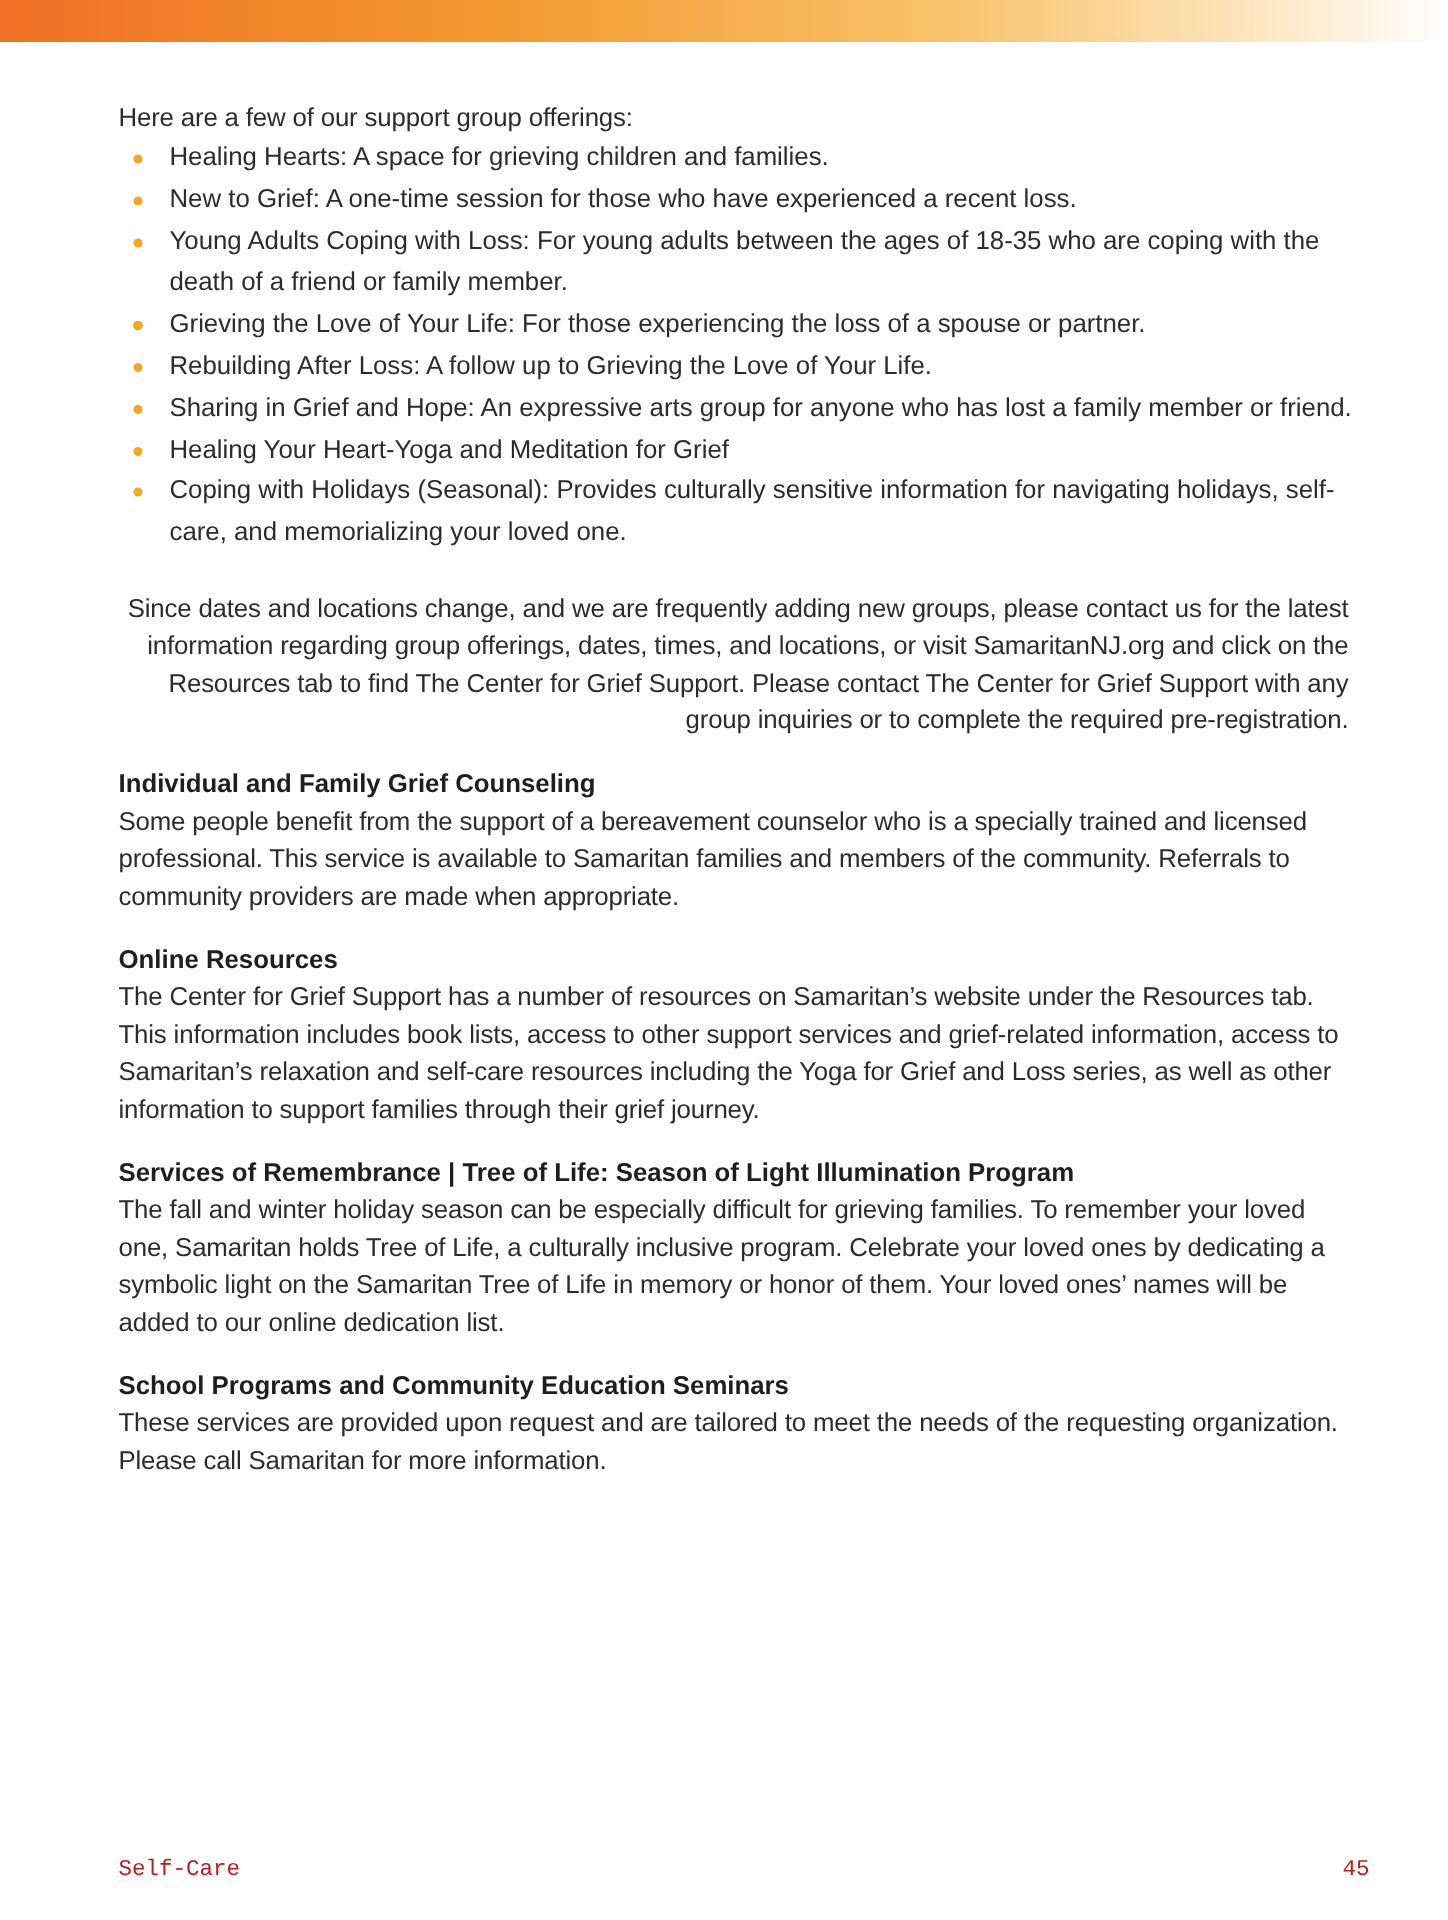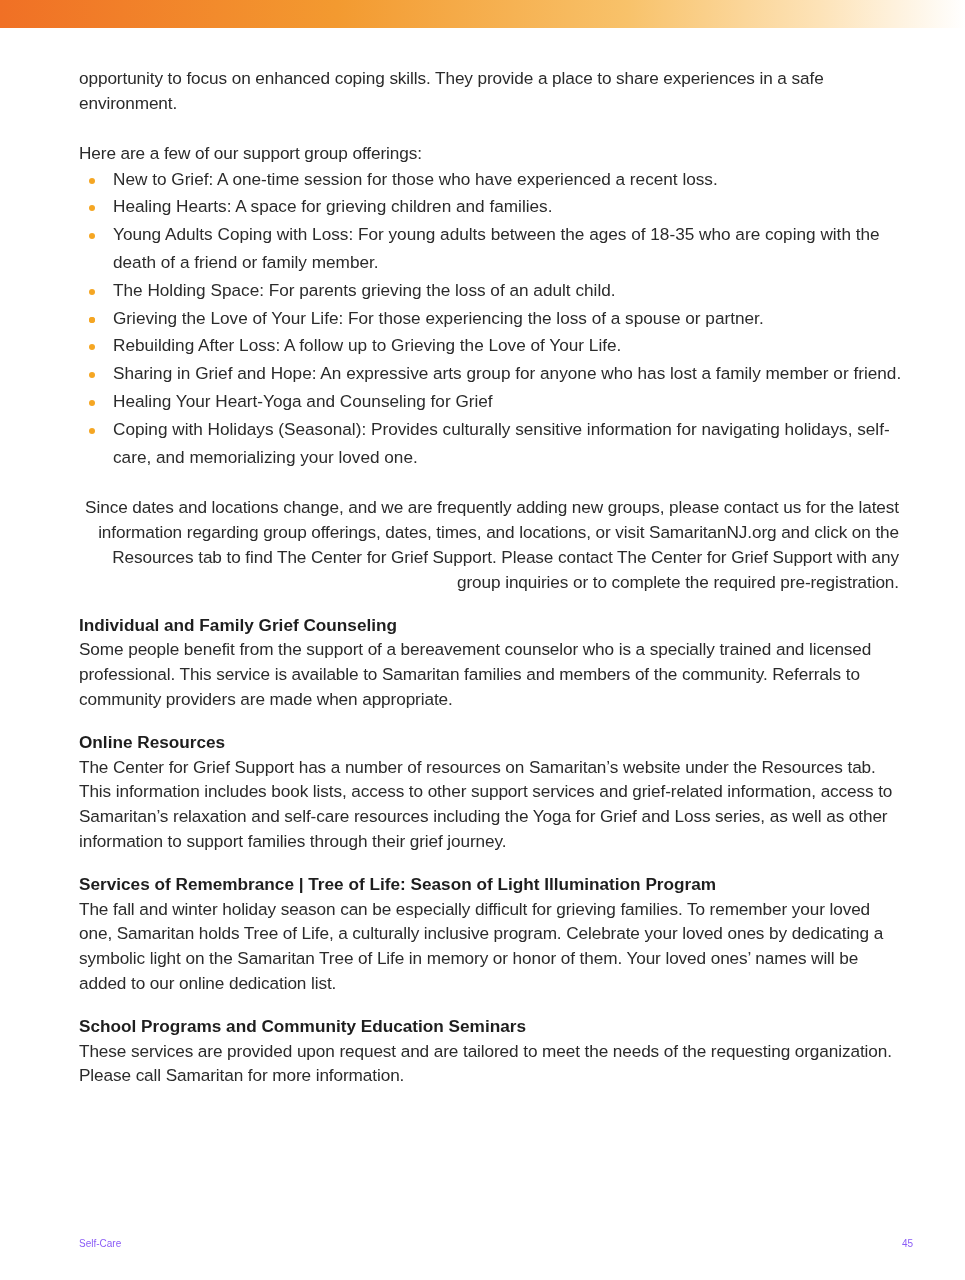--- a/index.html
+++ b/index.html
@@ -18,44 +18,43 @@
     ul { list-style: none; margin: 1px 0 0 0; padding: 0 0 0 34px; width: 790px; }
     li { position: relative; font-size: 17.2px; line-height: 27.8px; }
     li .bullet {
       position: absolute; left: -24px; top: 12px; width: 6px; height: 6px; border-radius: 50%;
       background: #f5a623;
     }
     .block { margin-top: 24px; text-align: right; }
     .section { margin-top: 18px; }
     .section h3 { margin: 0; font-size: 17.2px; line-height: 24.8px; font-weight: bold; color: #1e1e1e; }
     .footer-left, .footer-right {
-      position: absolute; top: 1238px; font-size: 10px; color: #8b5cf6;
+      position: absolute; top: 1238px; font-size: 15px; color: #b91c1c; font-family: Liberation Mono, monospace;
     }
     .footer-left { left: 79px; }
     .footer-right { right: 52px; }
   </style>
 </head>
 <body>
 
 <div class="top-bar"></div>
 
 <div class="content">
-  <p class="intro">opportunity to focus on enhanced coping skills. They provide a place to share experiences in a safe environment.</p>
 
   <p class="list-heading">Here are a few of our support group offerings:</p>
   <ul>
+    <li><span class="bullet"></span><span>Healing Hearts: A space for grieving children and families.</span></li>
     <li><span class="bullet"></span><span>New to Grief: A one-time session for those who have experienced a recent loss.</span></li>
-    <li><span class="bullet"></span><span>Healing Hearts: A space for grieving children and families.</span></li>
     <li><span class="bullet"></span><span>Young Adults Coping with Loss: For young adults between the ages of 18-35 who are coping with the death of a friend or family member.</span></li>
-    <li><span class="bullet"></span><span>The Holding Space: For parents grieving the loss of an adult child.</span></li>
+    <li><span class="bullet"></span></li>
     <li><span class="bullet"></span></li>
     <li><span class="bullet"></span><span>Grieving the Love of Your Life: For those experiencing the loss of a spouse or partner.</span></li>
     <li><span class="bullet"></span><span>Rebuilding After Loss: A follow up to Grieving the Love of Your Life.</span></li>
     <li><span class="bullet"></span><span>Sharing in Grief and Hope: An expressive arts group for anyone who has lost a family member or friend.</span></li>
-    <li><span class="bullet"></span><span>Healing Your Heart-Yoga and Counseling for Grief</span></li>
+    <li><span class="bullet"></span><span>Healing Your Heart-Yoga and Meditation for Grief</span></li>
     <li><span class="bullet"></span><span>Coping with Holidays (Seasonal): Provides culturally sensitive information for navigating holidays, self-care, and memorializing your loved one.</span></li>
   </ul>
 
   <p class="block">Since dates and locations change, and we are frequently adding new groups, please contact us for the latest information regarding group offerings, dates, times, and locations, or visit SamaritanNJ.org and click on the Resources tab to find The Center for Grief Support. Please contact The Center for Grief Support with any group inquiries or to complete the required pre-registration.</p>
 
   <div class="section">
     <h3>Individual and Family Grief Counseling</h3>
     <p>Some people benefit from the support of a bereavement counselor who is a specially trained and licensed professional. This service is available to Samaritan families and members of the community. Referrals to community providers are made when appropriate.</p>
   </div>
 

